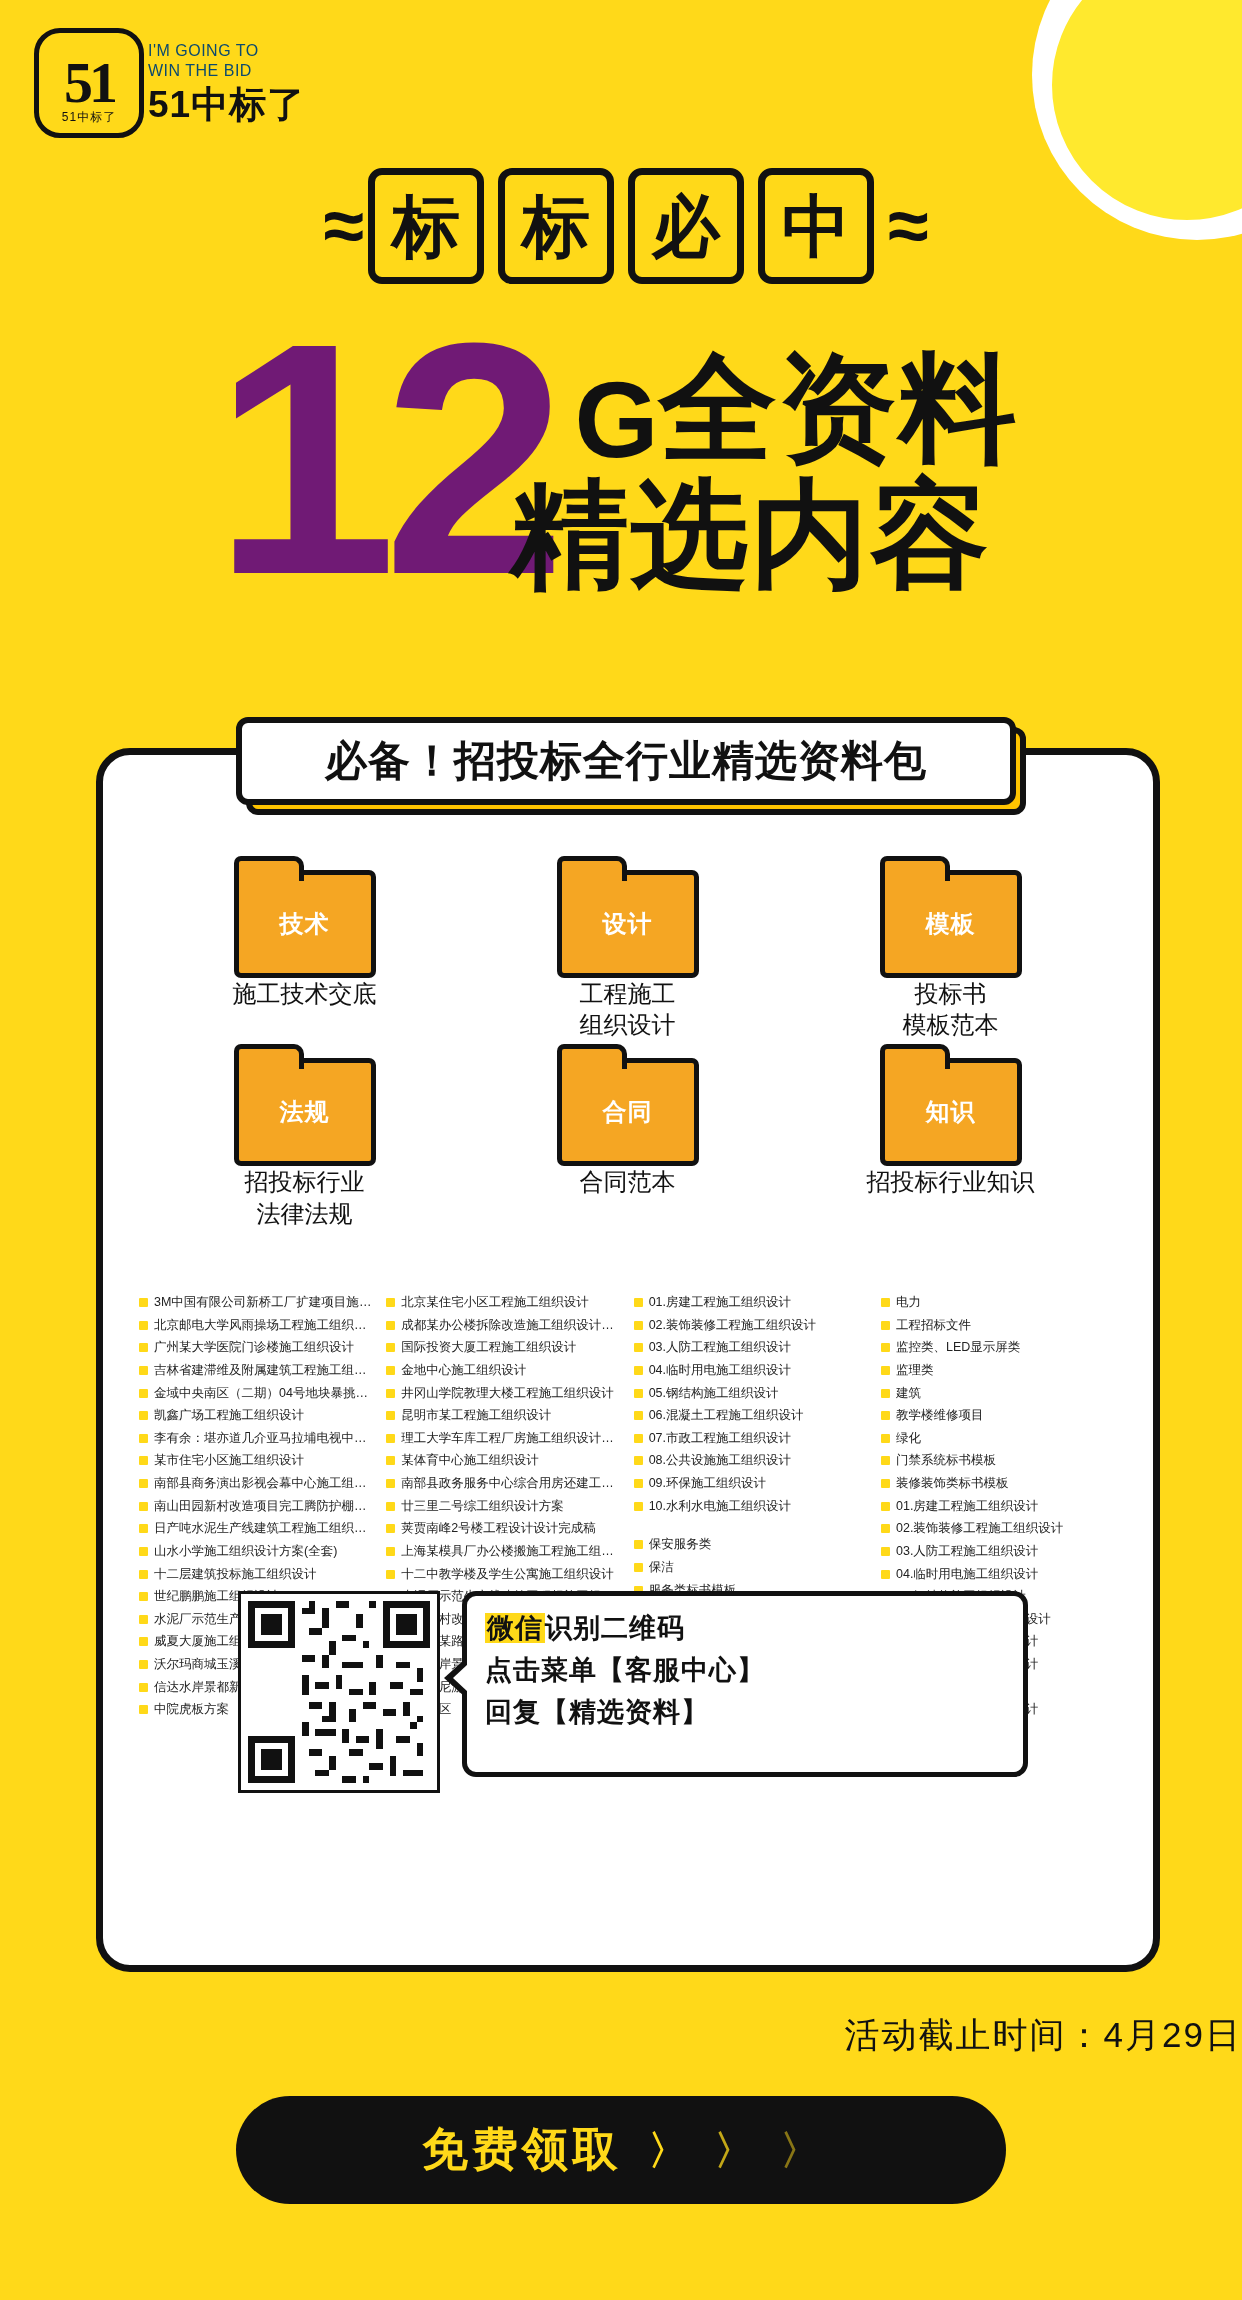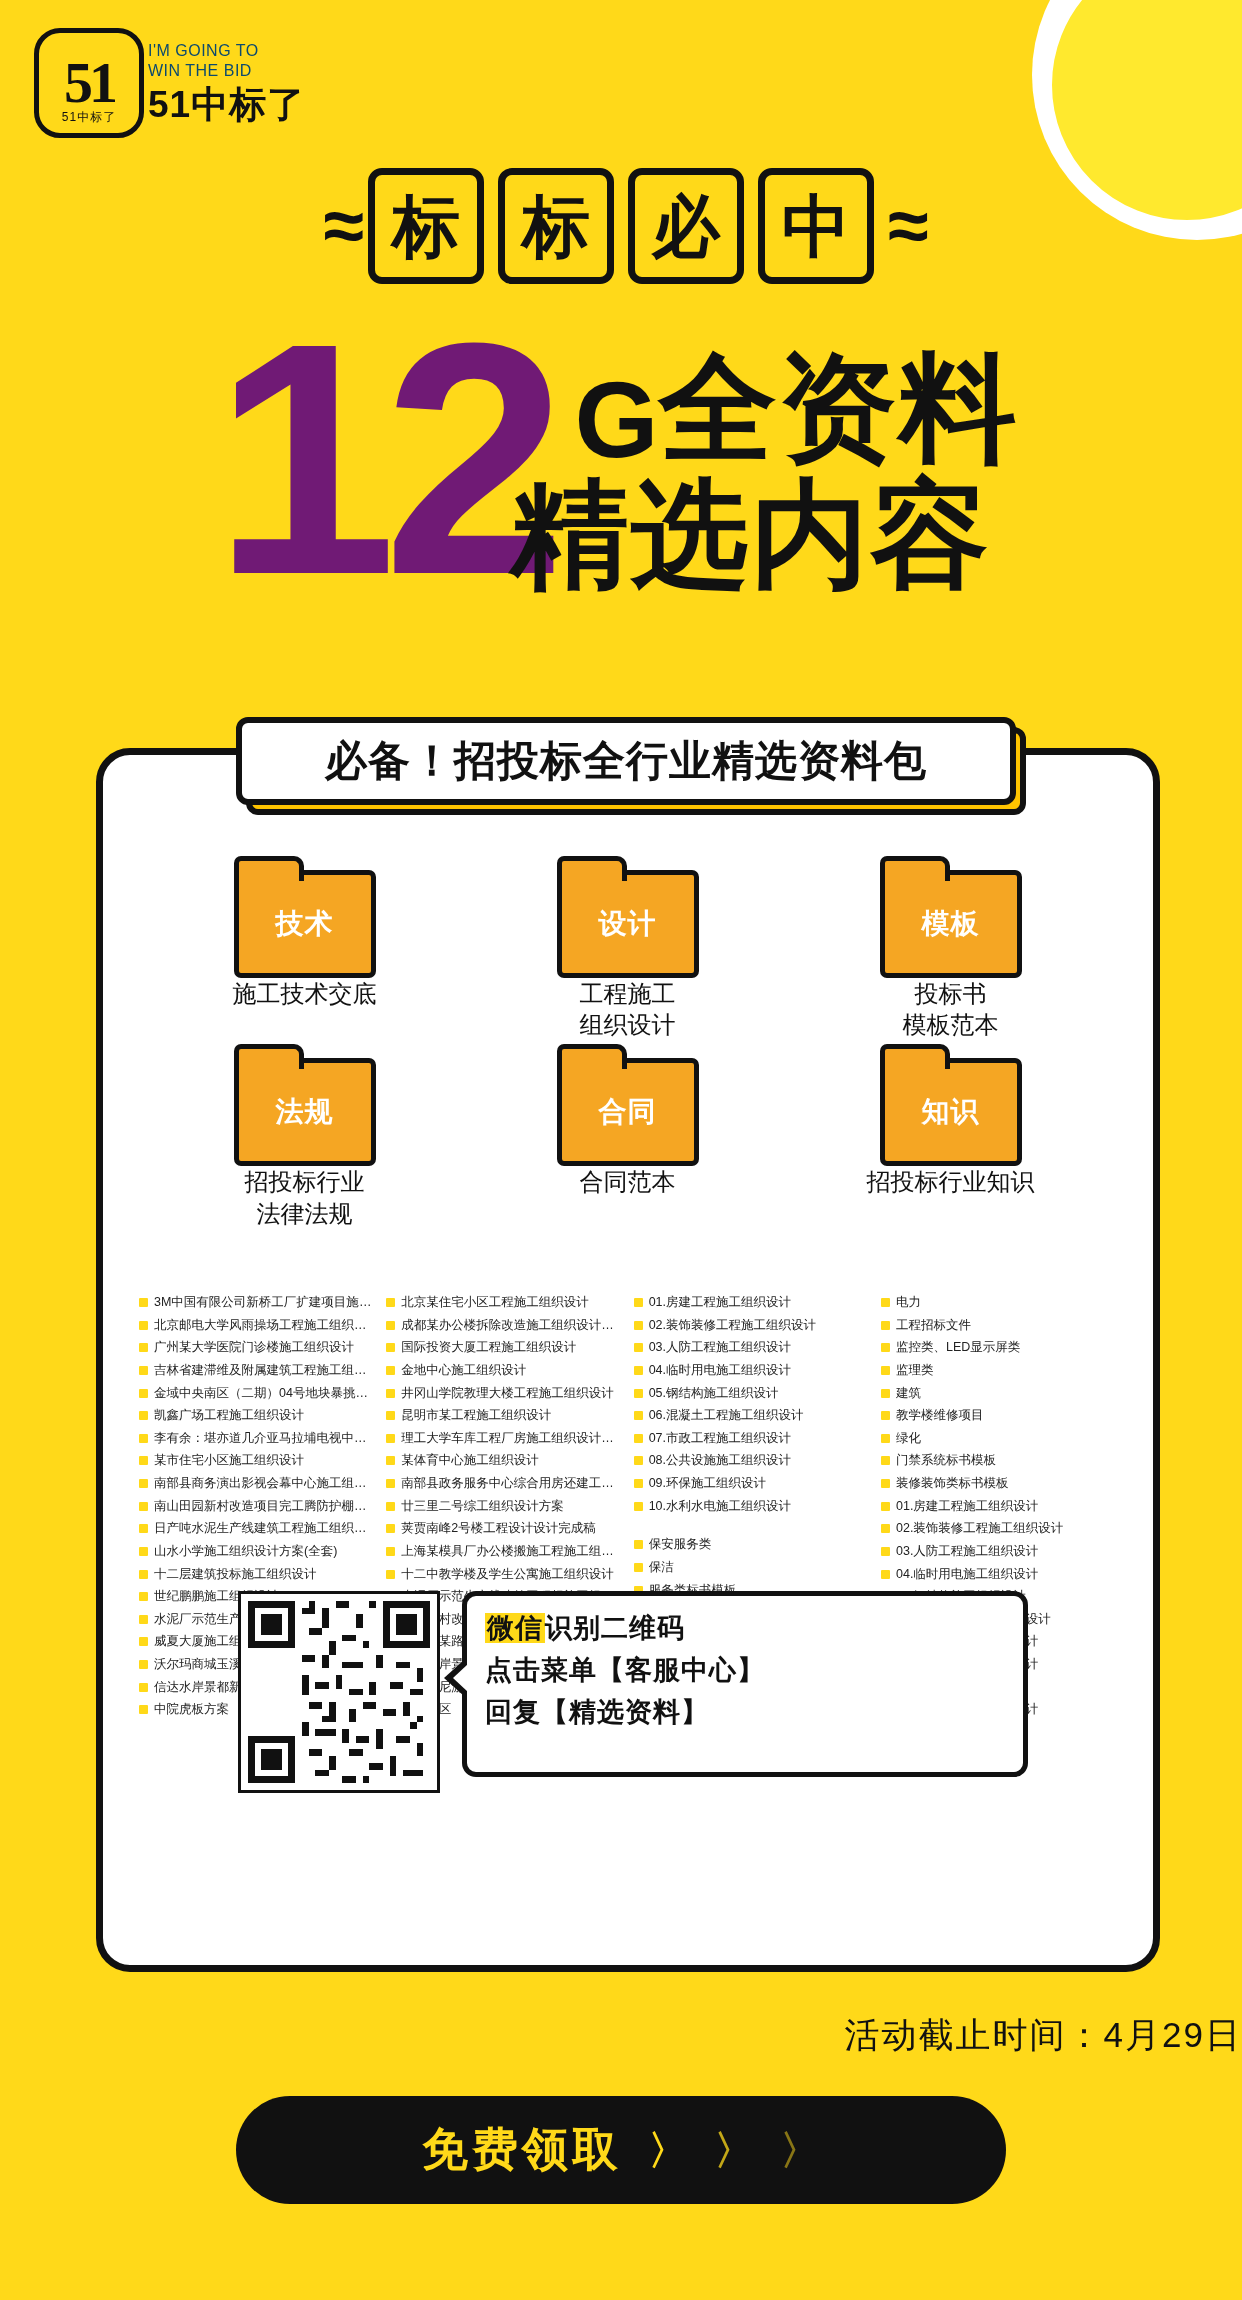--- a/index.html
+++ b/index.html
@@ -117,21 +117,21 @@
     width:132px;height:98px;background:#F5A623;border:5px solid #111;
     border-radius:7px;position:relative;
     display:flex;align-items:center;justify-content:center;
   }
   .folder:before{
     content:"";position:absolute;top:-19px;left:-5px;width:60px;height:20px;
     background:#F5A623;border:5px solid #111;border-bottom:none;
     border-radius:7px 10px 0 0;
   }
   .folder span{
-    position:relative;font-size:28px;font-weight:bold;color:#FFFFFF;z-index:2;
+    position:relative;font-size:24px;font-weight:bold;color:#FFFFFF;z-index:2;
     letter-spacing:1px;
   }
   .fcap{
     text-align:center;font-size:24px;font-weight:normal;color:#111;
     line-height:1.3;
   }
   
   .lists{
     position:absolute;left:36px;top:540px;width:978px;
     display:flex;justify-content:space-between;

